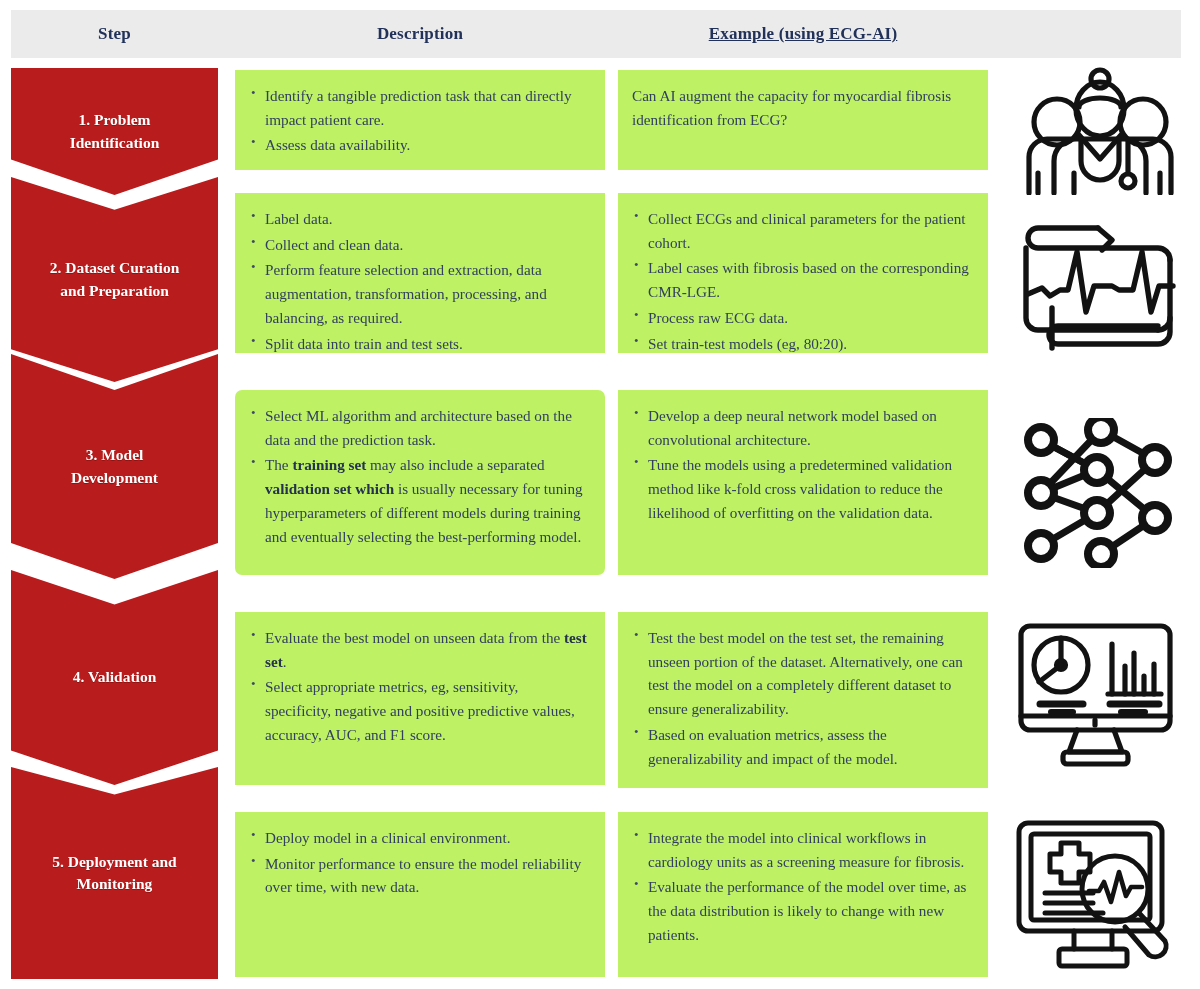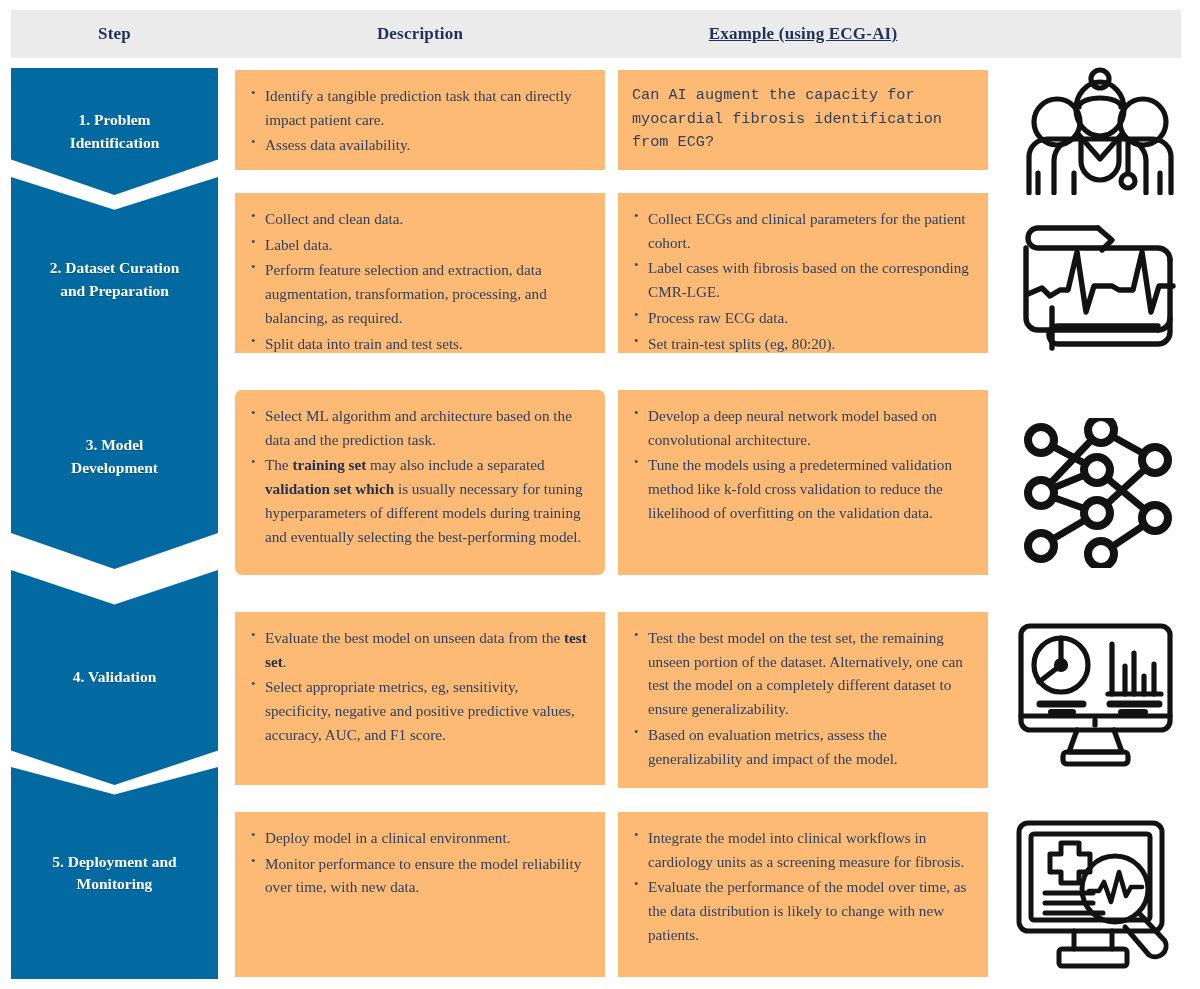--- a/index.html
+++ b/index.html
@@ -25,21 +25,21 @@
   .hdr-step{left:11px;width:207px;}
   .hdr-desc{left:235px;width:370px;}
   .hdr-ex{left:618px;width:370px;text-decoration:underline;}
 
   
   .col-chev{position:absolute;left:11px;width:207px;}
   .col-desc{position:absolute;left:235px;width:370px;}
   .col-ex{position:absolute;left:618px;width:370px;}
 
   .chev{
-    background:#0369a1;
+    background:#b91c1c;
     color:#ffffff;
     display:flex;align-items:center;justify-content:center;
     text-align:center;
     font-size:15.5px;font-weight:bold;line-height:1.45;
     padding:0 14px;
     box-sizing:border-box;
   }
   .chev span{display:block;text-shadow:0 1px 0 rgba(0,0,0,.25);}
 
   
@@ -49,21 +49,21 @@
   
   .chev-mid{
     clip-path:polygon(0 0,50% 16%,100% 0,100% 84%,50% 100%,0 84%);
   }
   
   .chev-last{
     clip-path:polygon(0 0,50% 13%,100% 0,100% 100%,0 100%);
   }
 
   .cell{
-    background:#fdba74;
+    background:#bef264;
     box-sizing:border-box;
     padding:14px 18px 12px 14px;
   }
   .cell ul{margin:0;padding:0;list-style:none;}
   .cell li{
     position:relative;
     padding-left:16px;
     margin:0 0 2px 0;
     font-size:15.2px;
     line-height:1.56;
@@ -103,21 +103,21 @@
     </div>
   </div>
 
   <div class="chev chev-mid col-chev" style="top:177px;height:205px;">
     <div>
       <span>2. Dataset Curation</span>
       <span>and Preparation</span>
     </div>
   </div>
 
-  <div class="chev chev-mid col-chev" style="top:344px;height:225px;">
+  <div class="chev chev-mid col-chev" style="top:354px;height:225px;">
     <div>
       <span>3. Model</span>
       <span>Development</span>
     </div>
   </div>
 
   <div class="chev chev-mid col-chev" style="top:570px;height:215px;">
     <div>
       <span>4. Validation</span>
       <span></span>
@@ -132,22 +132,22 @@
   </div>
 
   <div class="cell col-desc" style="top:70px;height:100px;">
     <ul>
         <li>Identify a tangible prediction task that can directly impact patient care.</li>
         <li>Assess data availability.</li>
       </ul>
   </div>
   <div class="cell col-desc" style="top:193px;height:160px;">
     <ul>
+        <li>Label data.</li>
         <li>Collect and clean data.</li>
-        <li>Label data.</li>
         <li>Perform feature selection and extraction, data augmentation, transformation, processing, and balancing, as required.</li>
         <li>Split data into train and test sets.</li>
       </ul>
   </div>
   <div class="cell col-desc" style="top:390px;height:185px;border-radius:7px;">
     <ul>
         <li>Select ML algorithm and architecture based on the data and the prediction task.</li>
         <li>The <b>training set</b> may also include a separated <b>validation set which</b> is usually necessary for tuning hyperparameters of different models during training and eventually selecting the best-performing model.</li>
       </ul>
   </div>
@@ -157,29 +157,29 @@
         <li>Select appropriate metrics, eg, sensitivity, specificity, negative and positive predictive values, accuracy, AUC, and F1 score.</li>
       </ul>
   </div>
   <div class="cell col-desc" style="top:812px;height:165px;">
     <ul>
         <li>Deploy model in a clinical environment.</li>
         <li>Monitor performance to ensure the model reliability over time, with new data.</li>
       </ul>
   </div>
 
-  <div class="cell col-ex" style="top:70px;height:100px;font-family:Liberation Mono, monospace;">
+  <div class="cell col-ex" style="top:70px;height:100px;">
     <p>Can AI augment the capacity for myocardial fibrosis identification from ECG?</p>
   </div>
   <div class="cell col-ex" style="top:193px;height:160px;">
     <ul>
         <li>Collect ECGs and clinical parameters for the patient cohort.</li>
         <li>Label cases with fibrosis based on the corresponding CMR-LGE.</li>
         <li>Process raw ECG data.</li>
-        <li>Set train-test splits (eg, 80:20).</li>
+        <li>Set train-test models (eg, 80:20).</li>
       </ul>
   </div>
   <div class="cell col-ex" style="top:390px;height:185px;">
     <ul>
         <li>Develop a deep neural network model based on convolutional architecture.</li>
         <li>Tune the models using a predetermined validation method like k-fold cross validation to reduce the likelihood of overfitting on the validation data.</li>
       </ul>
   </div>
   <div class="cell col-ex" style="top:612px;height:176px;">
     <ul>

